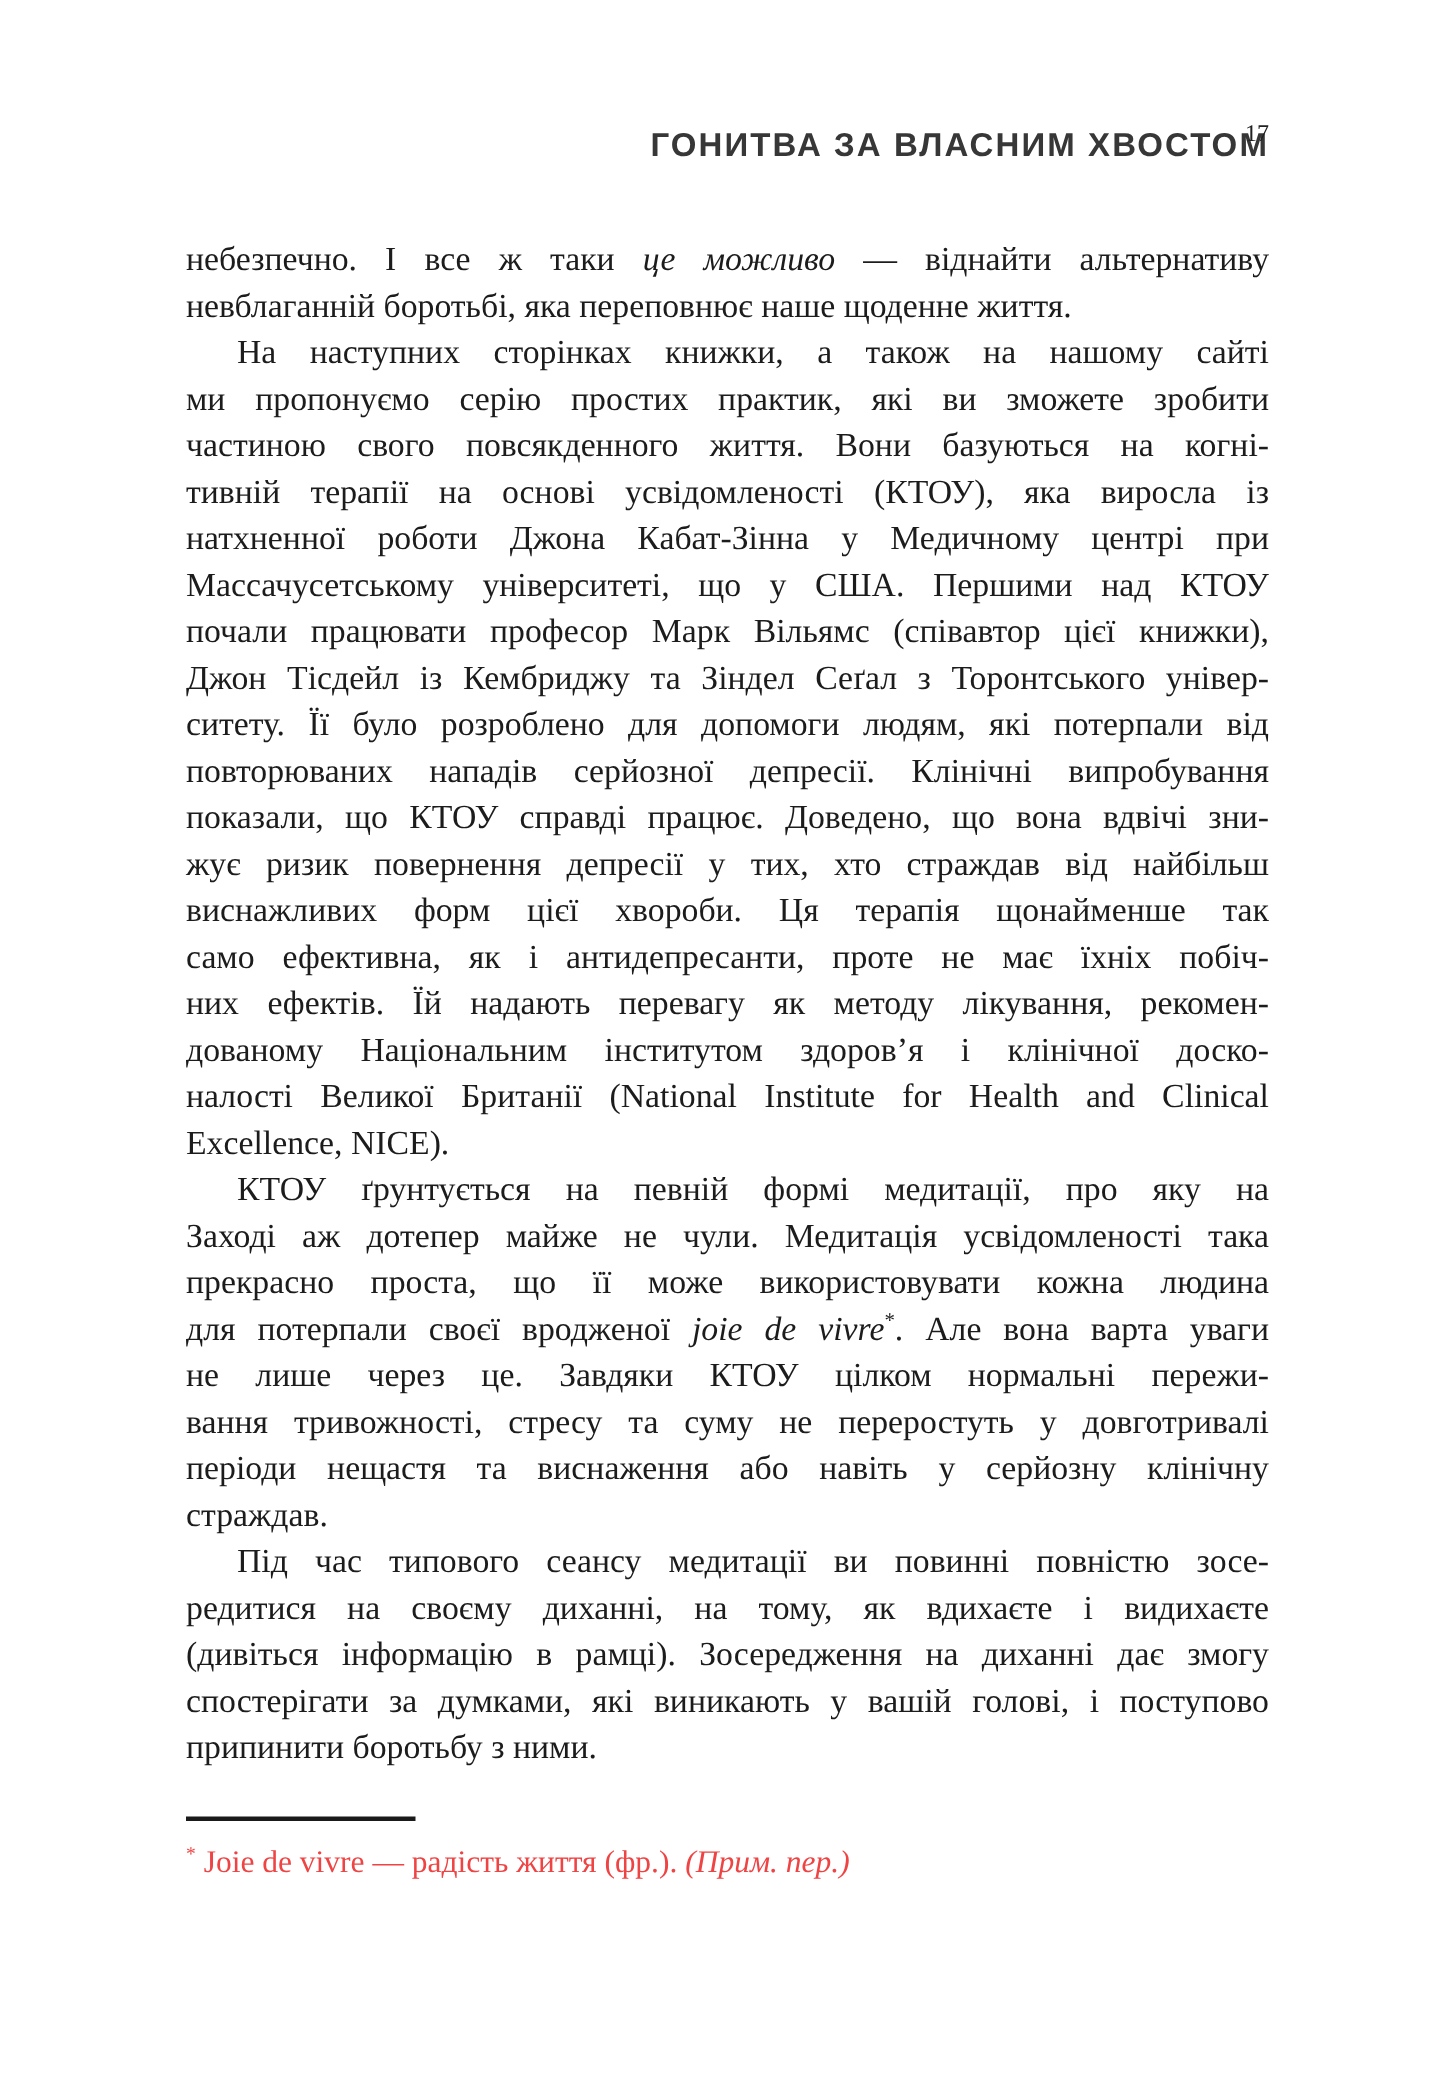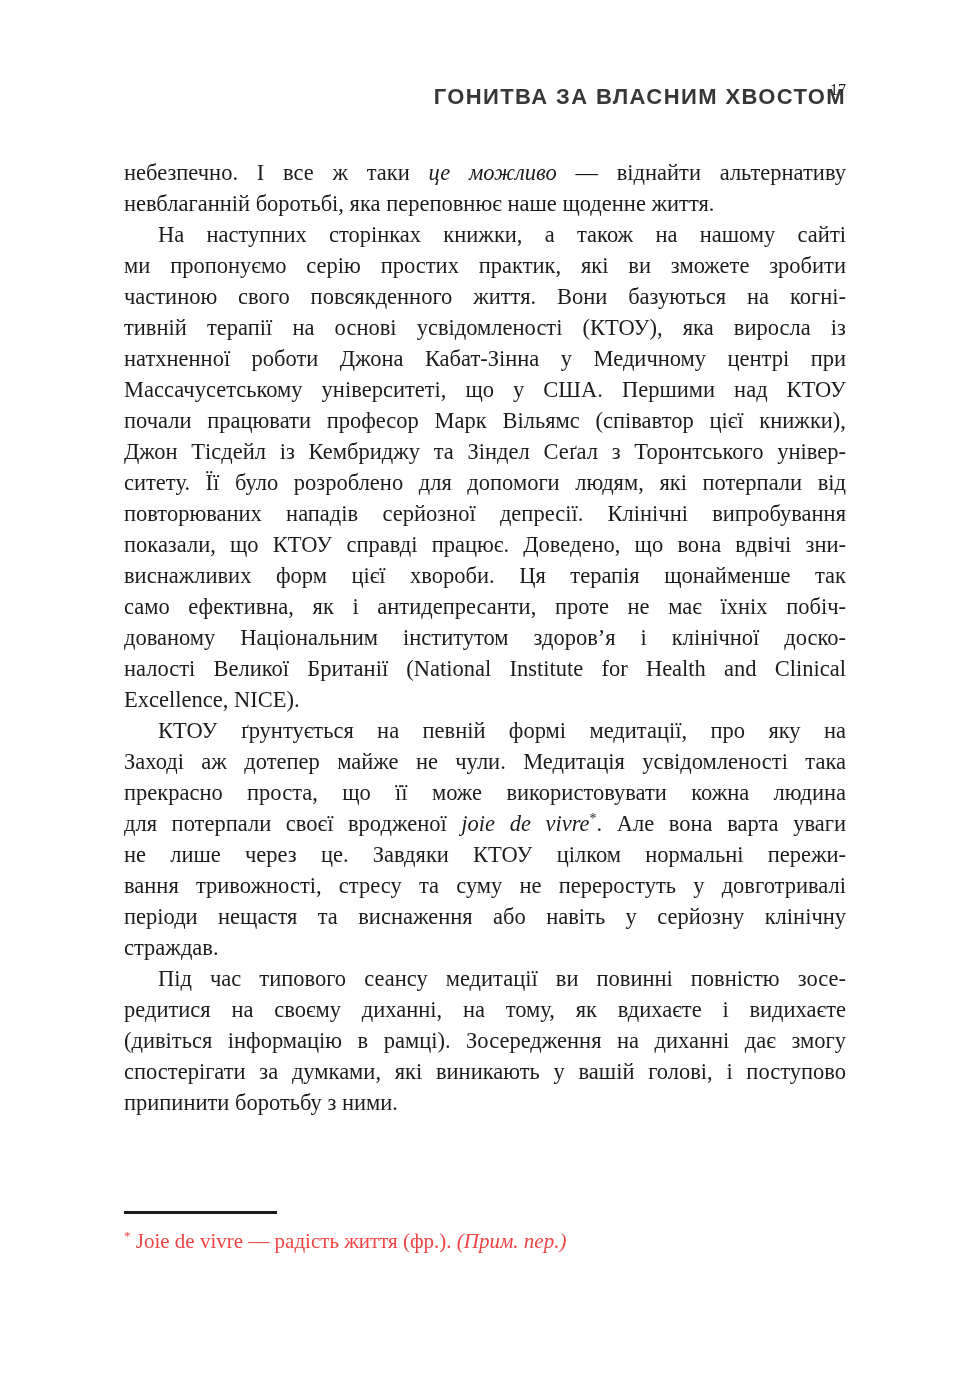--- a/index.html
+++ b/index.html
@@ -109,22 +109,24 @@
         <div class="line"><span>ми пропонуємо серію простих практик, які ви зможете зробити</span></div>
         <div class="line"><span>частиною свого повсякденного життя. Вони базуються на когні-</span></div>
         <div class="line"><span>тивній терапії на основі усвідомленості (КТОУ), яка виросла із</span></div>
         <div class="line"><span>натхненної роботи Джона Кабат-Зінна у Медичному центрі при</span></div>
         <div class="line"><span>Массачусетському університеті, що у США. Першими над КТОУ</span></div>
         <div class="line"><span>почали працювати професор Марк Вільямс (співавтор цієї книжки),</span></div>
         <div class="line"><span>Джон Тісдейл із Кембриджу та Зіндел Сеґал з Торонтського універ-</span></div>
         <div class="line"><span>ситету. Її було розроблено для допомоги людям, які потерпали від</span></div>
         <div class="line"><span>повторюваних нападів серйозної депресії. Клінічні випробування</span></div>
         <div class="line"><span>показали, що КТОУ справді працює. Доведено, що вона вдвічі зни-</span></div>
+        <div class="line"><span>жує ризик повернення депресії у тих, хто страждав від найбільш</span></div>
         <div class="line"><span>виснажливих форм цієї хвороби. Ця терапія щонайменше так</span></div>
         <div class="line"><span>само ефективна, як і антидепресанти, проте не має їхніх побіч-</span></div>
+        <div class="line"><span>них ефектів. Їй надають перевагу як методу лікування, рекомен-</span></div>
         <div class="line"><span>дованому Національним інститутом здоров’я і клінічної доско-</span></div>
         <div class="line"><span>налості Великої Британії (National Institute for Health and Clinical</span></div>
         <div class="line last"><span>Excellence, NICE).</span></div>
       </div>
       <div class="para indent">
         <div class="line first"><span>КТОУ ґрунтується на певній формі медитації, про яку на</span></div>
         <div class="line"><span>Заході аж дотепер майже не чули. Медитація усвідомленості така</span></div>
         <div class="line"><span>прекрасно проста, що її може використовувати кожна людина</span></div>
         <div class="line"><span>для потерпали своєї вродженої </span><em>joie de vivre</em><sup>*</sup><span>. Але вона варта уваги</span></div>
         <div class="line"><span>не лише через це. Завдяки КТОУ цілком нормальні пережи-</span></div>

